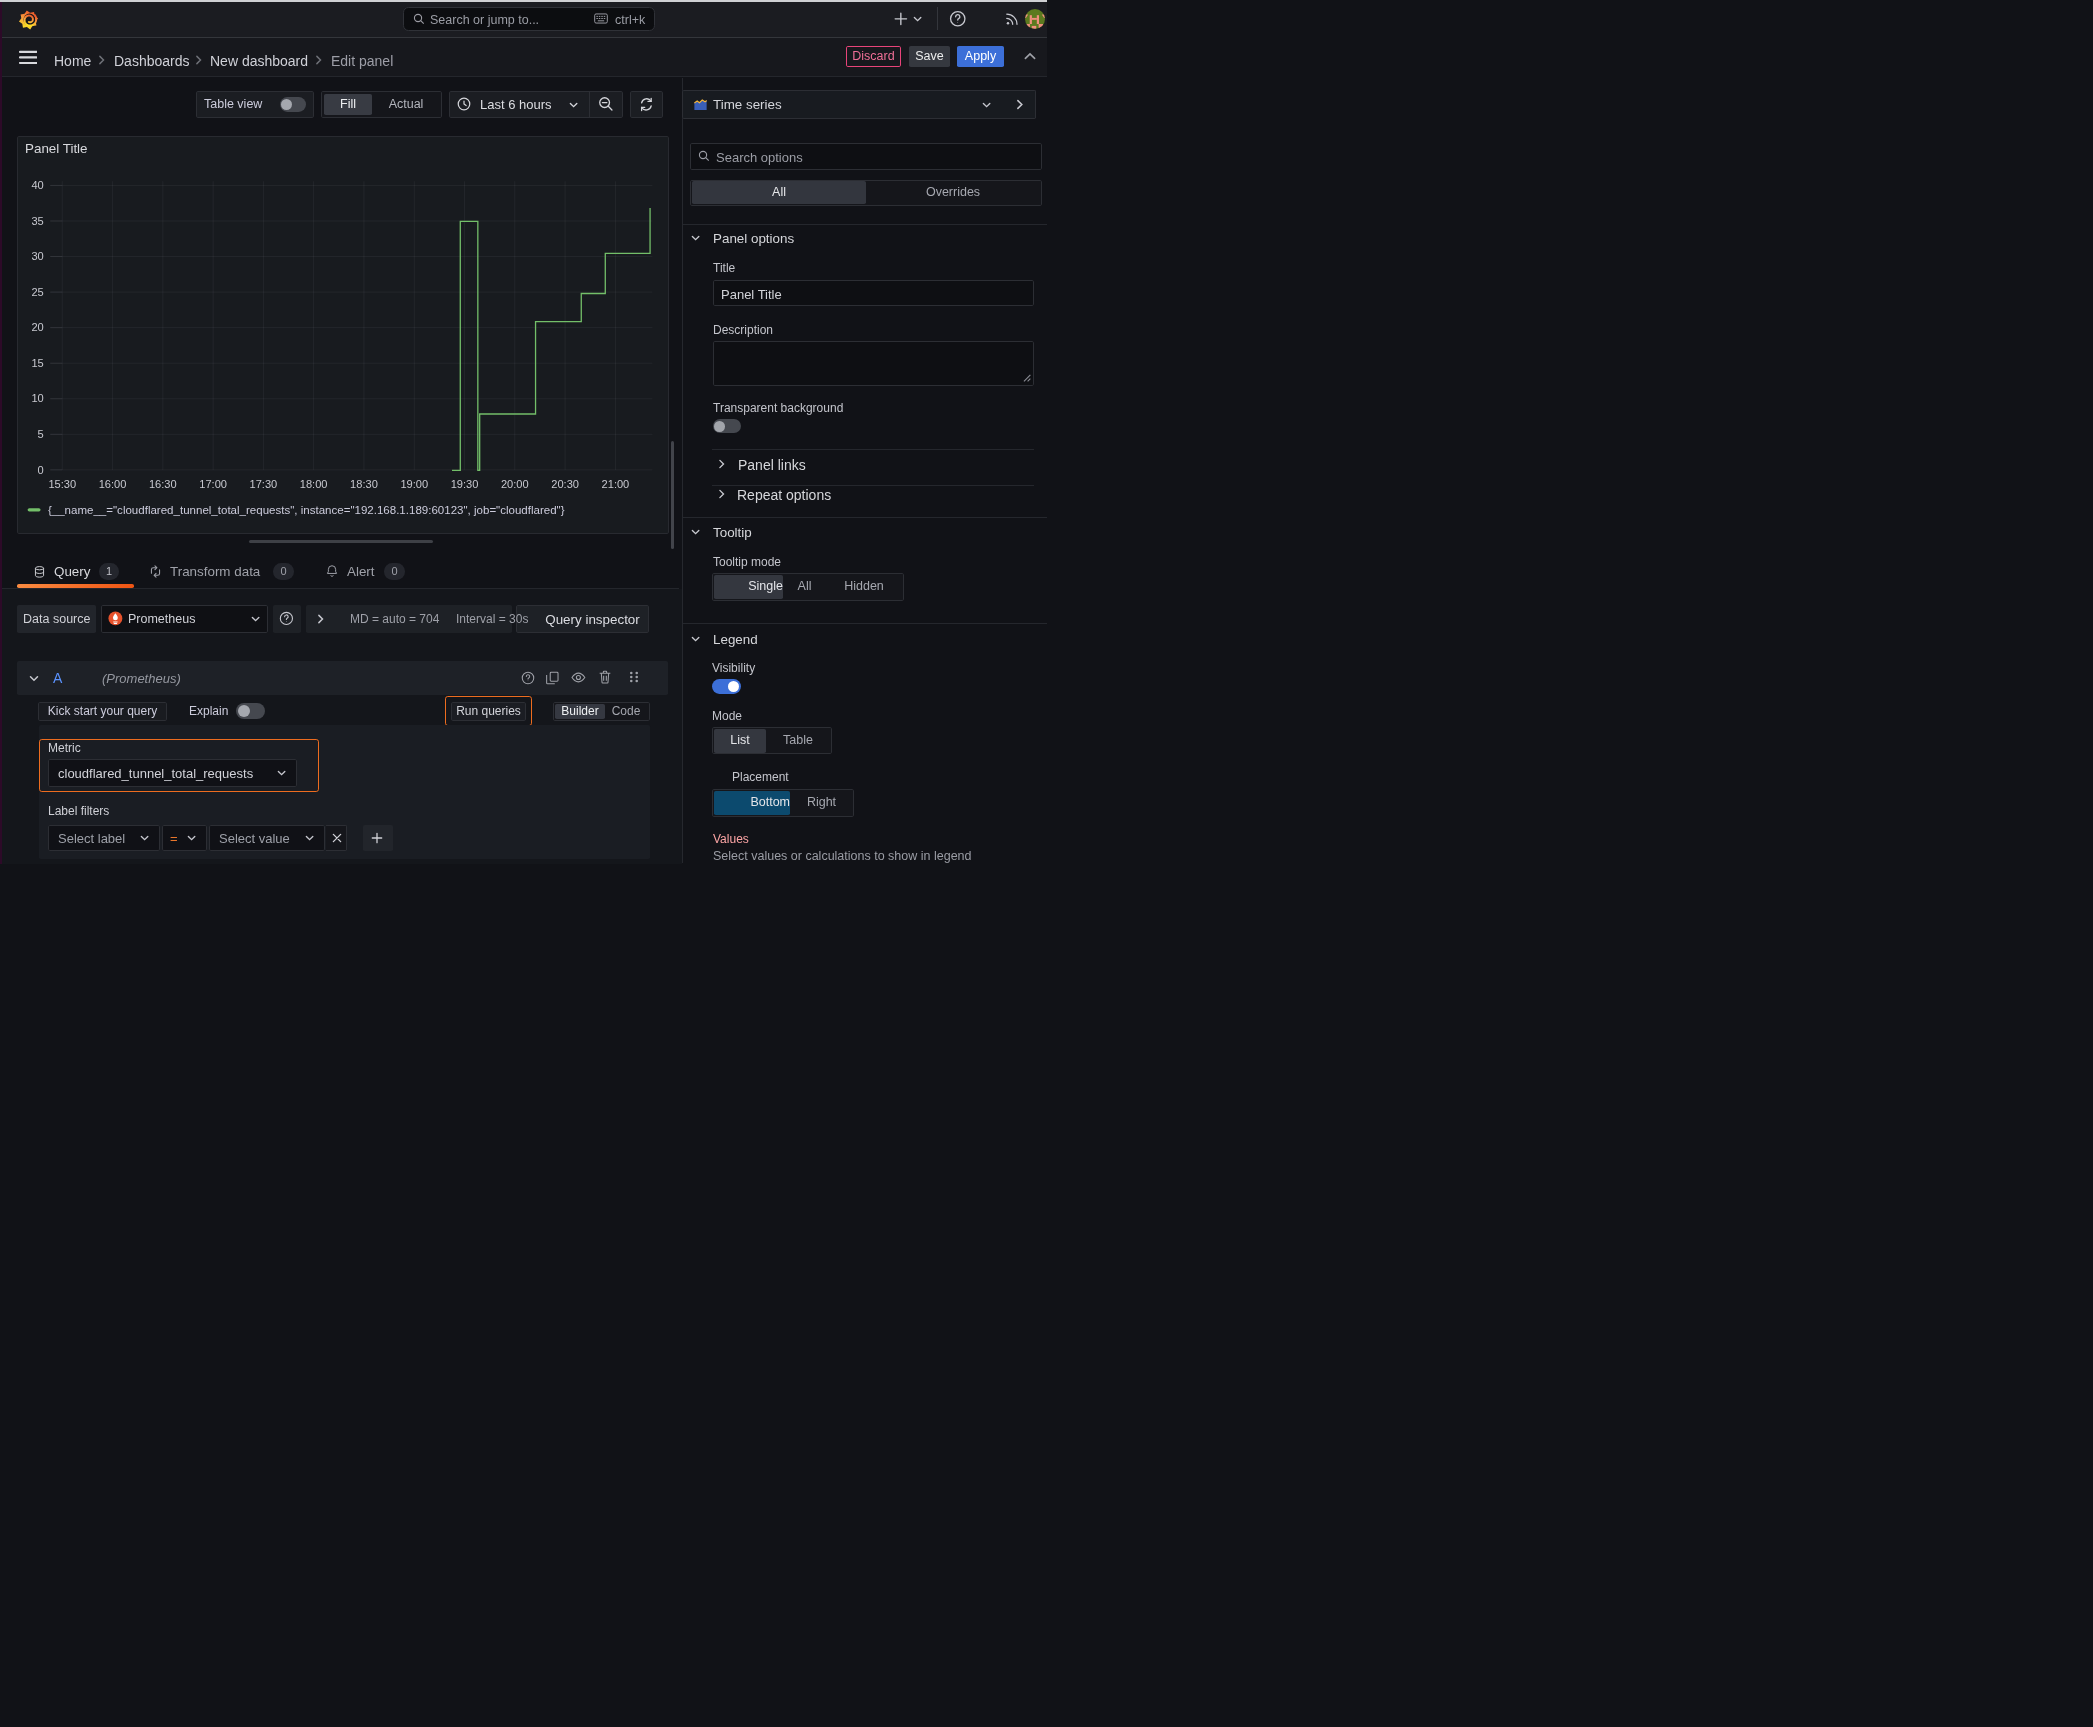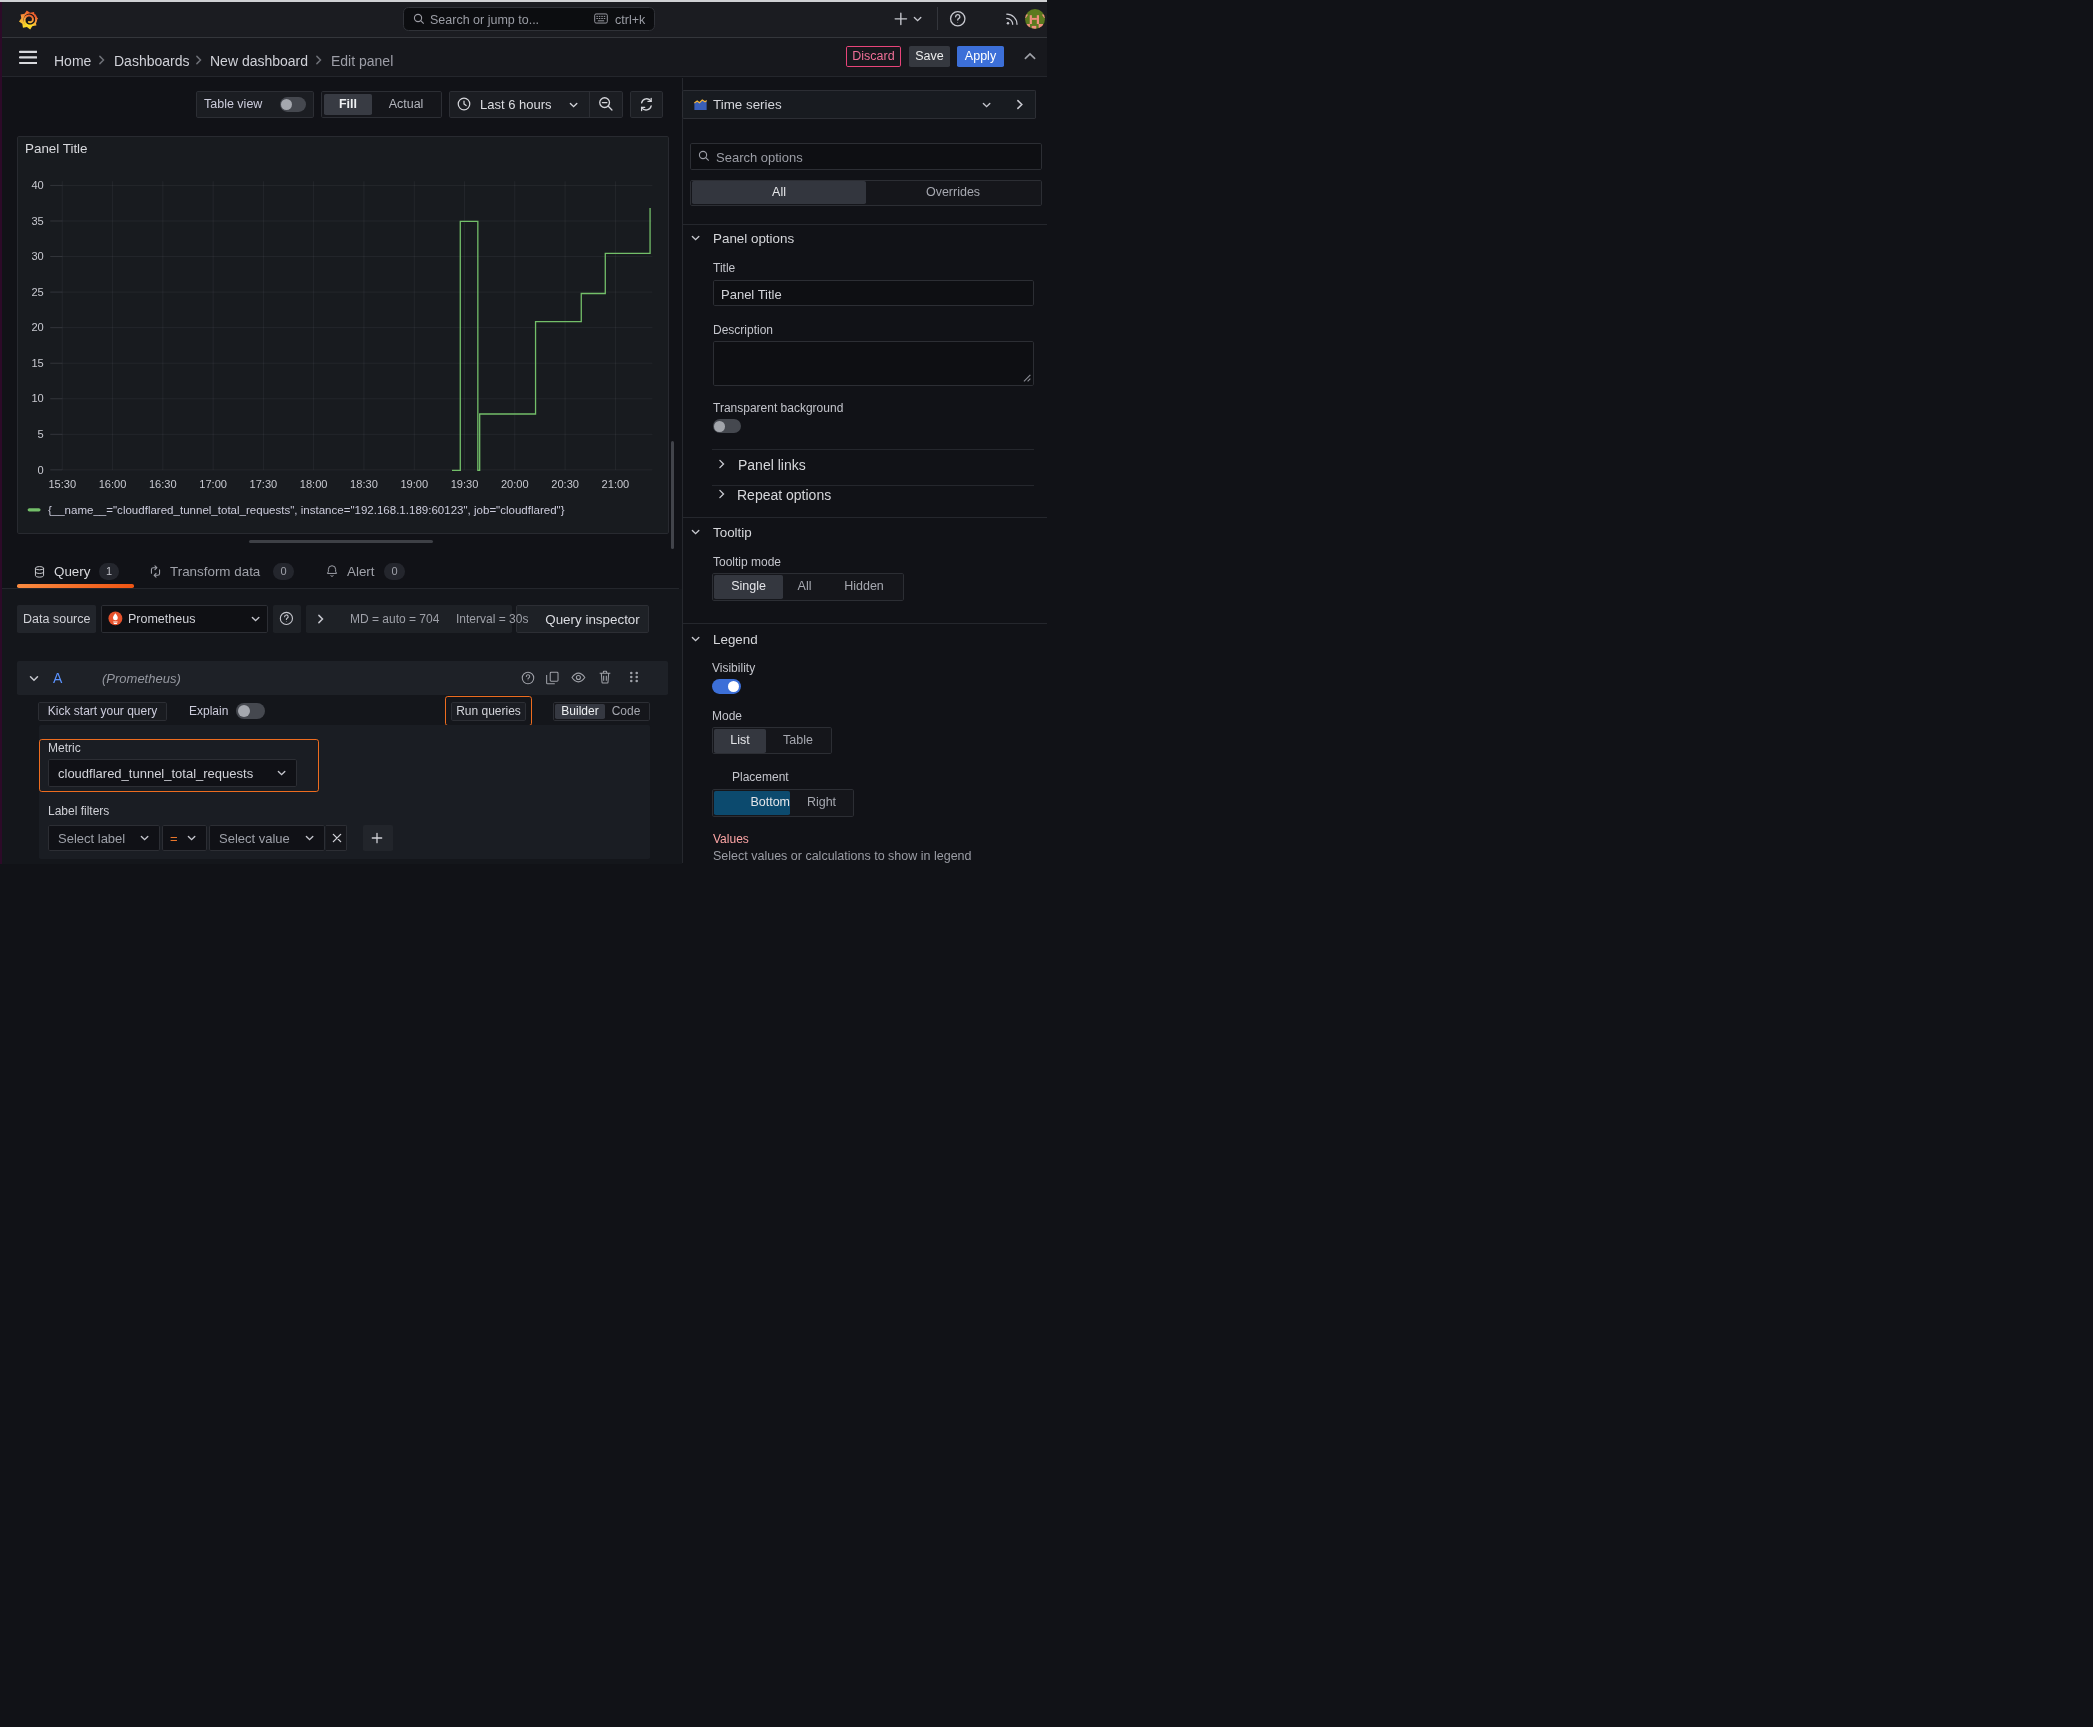--- a/index.html
+++ b/index.html
@@ -107,21 +107,21 @@
       <path d="M1.5 7 L6.5 2 L11.5 7"></path>
     </svg>
 
   <div class="abs" id="left" style="left:1.8px;top:78px;width:680px;height:785px;background:#111217"></div>
 
   <div class="abs brd" style="left:196px;top:91px;width:118px;height:27px;background:#1b1d22"></div>
   <div class="abs" style="left:204px;top:97px;font-size:12.5px;color:#ccccdc">Table view</div>
   <div class="abs" style="left:280px;top:97px;width:26px;height:14.8px;background:#45484f;border-radius:7.4px"></div>
   <div class="abs" style="left:281px;top:99px;width:11px;height:11px;background:#a5a8af;border-radius:50%"></div>
   <div class="abs brd" style="left:321px;top:91px;width:121px;height:27px;background:#15161b"></div>
-  <div class="abs" style="left:324px;top:94px;width:48px;height:21px;background:#383b43;border-radius:1.8px;font-size:12.5px;font-weight:700;color:#eef0f2;text-align:center;line-height:21px">Fill</div>
+  <div class="abs" style="left:324px;top:94px;width:48px;height:21px;background:#383b43;border-radius:1.8px;font-size:12.5px;font-weight:400;color:#eef0f2;text-align:center;line-height:21px">Fill</div>
   <div class="abs" style="left:373px;top:94px;width:66px;height:21px;font-size:12.5px;color:#b3b5bd;text-align:center;line-height:21px">Actual</div>
   <div class="abs brd" style="left:449px;top:91px;width:174px;height:27px;background:#1b1d22"></div>
   <svg class="abs" style="left:457px;top:97px" width="14" height="14" viewBox="0 0 16 16" fill="none" stroke="#d4d5da" stroke-width="1.4">
       <circle cx="8" cy="8" r="6.6"></circle>
       <path d="M8 4.6 V8 L10.4 9.8" stroke-linecap="round"></path>
     </svg>
   <div class="abs" style="left:480px;top:97px;font-size:13px;font-weight:500;color:#dcdde1">Last 6 hours</div>
   <svg class="abs" style="left:569px;top:102px" width="9.2" height="6.5" viewBox="0 0 10 7" fill="none" stroke="#d4d5da" stroke-width="1.5" stroke-linecap="round">
       <path d="M1.5 1.5 L5 5 L8.5 1.5"></path>
     </svg>
@@ -391,21 +391,21 @@
     </svg>
   <div class="abs" style="left:737px;top:487px;font-size:14px;font-weight:500;color:#d6d7db">Repeat options</div>
   <div class="abs" style="left:683px;top:517px;width:364px;height:0.9px;background:#25272d"></div>
 
   <svg class="abs" style="left:691px;top:529px" width="9.2" height="6.5" viewBox="0 0 10 7" fill="none" stroke="#c9cad0" stroke-width="1.5" stroke-linecap="round">
       <path d="M1.5 1.5 L5 5 L8.5 1.5"></path>
     </svg>
   <div class="abs" style="left:713px;top:525px;font-size:13.4px;font-weight:500;color:#d6d7db">Tooltip</div>
   <div class="abs" style="left:713px;top:555px;font-size:12px;color:#c4c5cc">Tooltip mode</div>
   <div class="abs brd" style="left:712px;top:573px;width:192px;height:28px;background:#15161b"></div>
-  <div class="abs" style="left:714px;top:575px;width:69px;height:23.5px;background:#34373f;border-radius:1.8px;font-size:12.5px;font-weight:500;color:#e4e5e9;text-align:center;line-height:23.5px">Single</div>
+  <div class="abs" style="left:714px;top:575px;width:69px;height:23.5px;background:#34373f;border-radius:1.8px;font-size:12.5px;font-weight:500;color:#e4e5e9;text-align:right;line-height:23.5px">Single</div>
   <div class="abs" style="left:783px;top:575px;width:43px;height:23.5px;font-size:12.5px;color:#a6a8b0;text-align:center;line-height:23.5px">All</div>
   <div class="abs" style="left:826px;top:575px;width:76px;height:23.5px;font-size:12.5px;color:#a6a8b0;text-align:center;line-height:23.5px">Hidden</div>
   <div class="abs" style="left:683px;top:623px;width:364px;height:0.9px;background:#25272d"></div>
 
   <svg class="abs" style="left:691px;top:636px" width="9.2" height="6.5" viewBox="0 0 10 7" fill="none" stroke="#c9cad0" stroke-width="1.5" stroke-linecap="round">
       <path d="M1.5 1.5 L5 5 L8.5 1.5"></path>
     </svg>
   <div class="abs" style="left:713px;top:632px;font-size:13.4px;font-weight:500;color:#d6d7db">Legend</div>
   <div class="abs" style="left:712px;top:661px;font-size:12px;color:#c4c5cc">Visibility</div>
   <div class="abs" style="left:712px;top:679px;width:29px;height:14.8px;background:#3c6fd8;border-radius:7.4px"></div>

